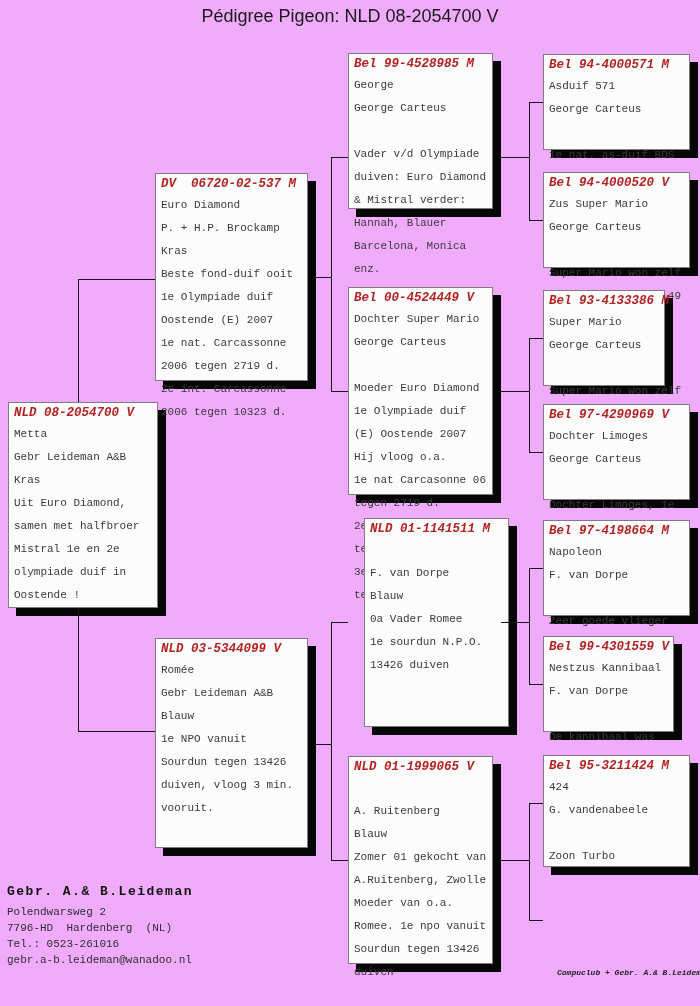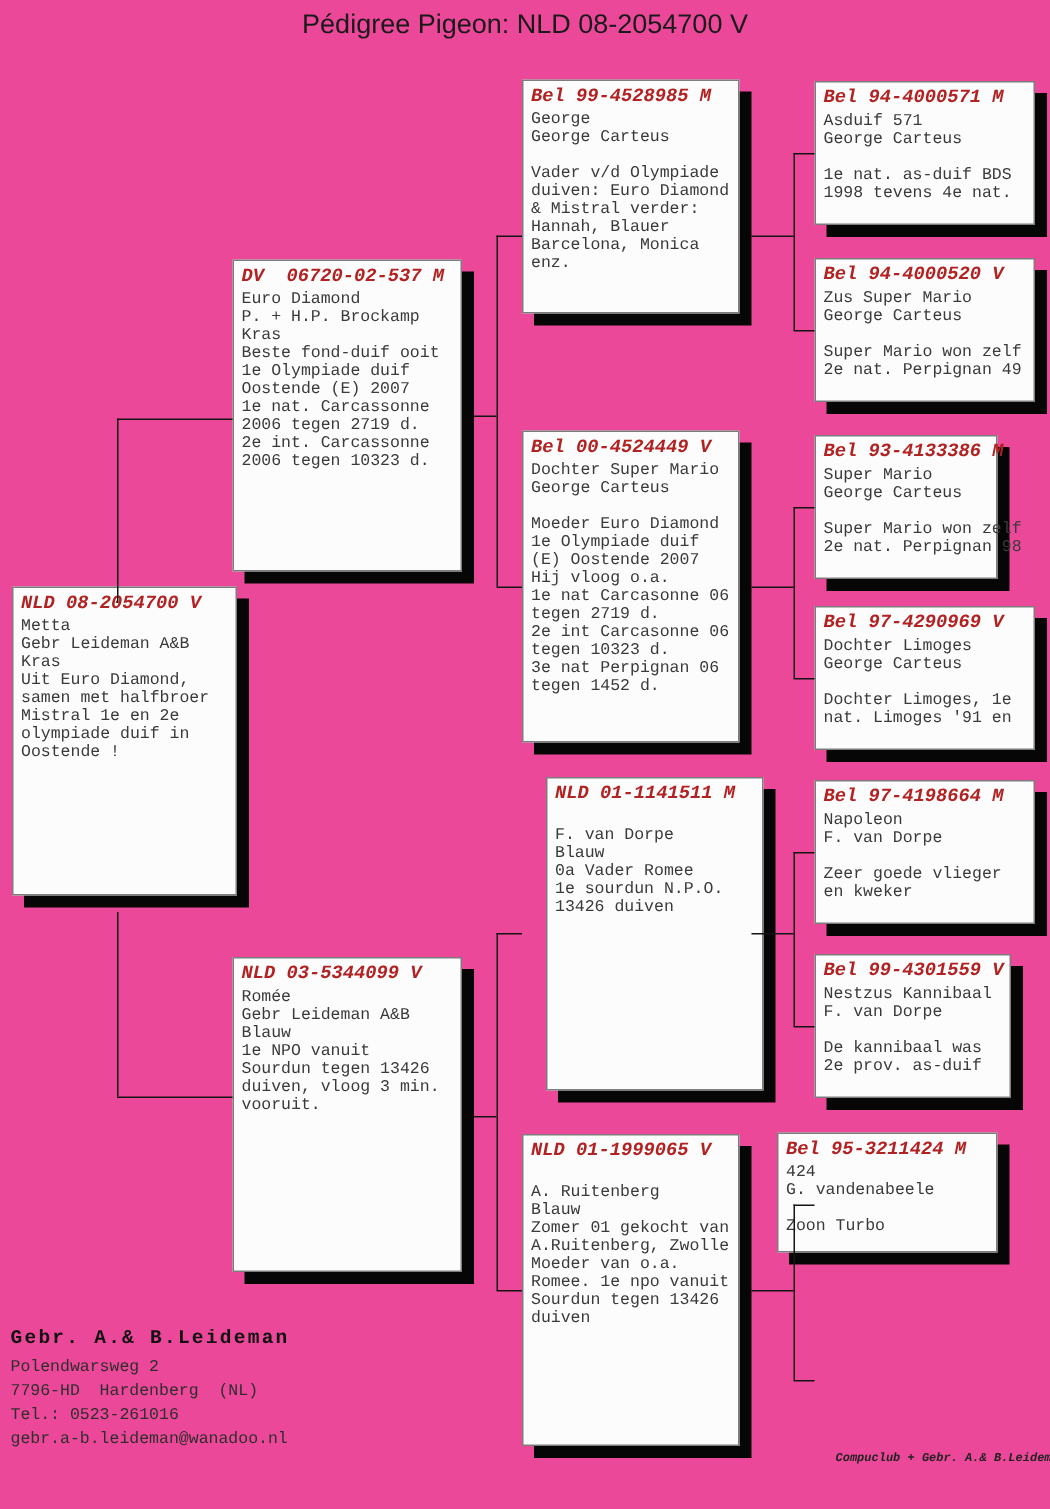--- a/index.html
+++ b/index.html
@@ -1,42 +1,42 @@
 <!DOCTYPE html>
 <html><head>
 <meta charset="utf-8">
 <style>
   html,body { margin:0; padding:0; }
   body { background:#f6f6f6; font-family:"Liberation Mono","DejaVu Sans Mono",monospace; }
-  .page { position:relative; width:700px; height:1006px; background:#ec4899; overflow:hidden; }
+  .page { position:relative; width:700px; height:1006px; background:#f0abfc; overflow:hidden; }
   .title { position:absolute; top:6px; left:0; width:700px; text-align:center;
            font-family:"Liberation Sans","DejaVu Sans",sans-serif; font-size:18px; color:#1a1a1a; }
   .pbox { position:absolute; background:#fcfcfc; border:1px solid #7d7d7d;
           box-shadow:8px 8px 0 #060606; box-sizing:border-box; padding:3px 2px 0 5px; }
   .ring { font-family:"Liberation Mono","DejaVu Sans Mono",monospace; font-weight:bold; font-style:italic;
           font-size:12.5px; color:#b22222; white-space:pre; }
-  .pbody { font-family:"Liberation Mono","DejaVu Sans Mono",monospace; font-size:11px; line-height:12px;
+  .pbody { font-family:"Liberation Mono","DejaVu Sans Mono",monospace; font-size:11px; line-height:23px;
            color:#3a3a3a; white-space:pre; margin-top:3px; }
   .hline { position:absolute; height:1px; background:#141414; }
   .vline { position:absolute; width:1px;  background:#141414; }
   .footer-name { position:absolute; left:7px; top:884px; font-weight:bold; font-size:13px;
                  letter-spacing:1.5px; color:#111; white-space:pre;text-align:right; }
   .footer-address { position:absolute; left:7px; top:904px; font-size:11px; line-height:16px;
                     color:#2e2e2e; white-space:pre; }
   .credit { position:absolute; left:557px; top:968px; font-size:8px; font-weight:bold; font-style:italic;
             color:#222; white-space:nowrap; }
 </style>
 </head>
 <body>
 
 <div class="page">
 
   <div class="title">Pédigree Pigeon: NLD 08-2054700 V</div>
 
-  <div class="pbox" style="left:8px;top:391px;width:150px;height:206px">
+  <div class="pbox" style="left:8px;top:402px;width:150px;height:206px">
     <div class="ring">NLD 08-2054700 V</div>
     <div class="pbody">Metta
 Gebr Leideman A&amp;B
 Kras
 Uit Euro Diamond,
 samen met halfbroer
 Mistral 1e en 2e
 olympiade duif in
 Oostende !</div>
   </div>
@@ -156,21 +156,21 @@
 en kweker</div>
   </div>
   <div class="pbox" style="left:543px;top:636px;width:131px;height:96px">
     <div class="ring">Bel 99-4301559 V</div>
     <div class="pbody">Nestzus Kannibaal
 F. van Dorpe
 
 De kannibaal was
 2e prov. as-duif</div>
   </div>
-  <div class="pbox" style="left:518px;top:755px;width:147px;height:80px">
+  <div class="pbox" style="left:543px;top:755px;width:147px;height:112px">
     <div class="ring">Bel 95-3211424 M</div>
     <div class="pbody">424
 G. vandenabeele
 
 Zoon Turbo</div>
   </div>
 
   <div class="vline" style="left:78px;top:279px;height:123px"></div>
   <div class="hline" style="left:78px;top:279px;width:77px"></div>
   <div class="vline" style="left:78px;top:608px;height:123px"></div>

